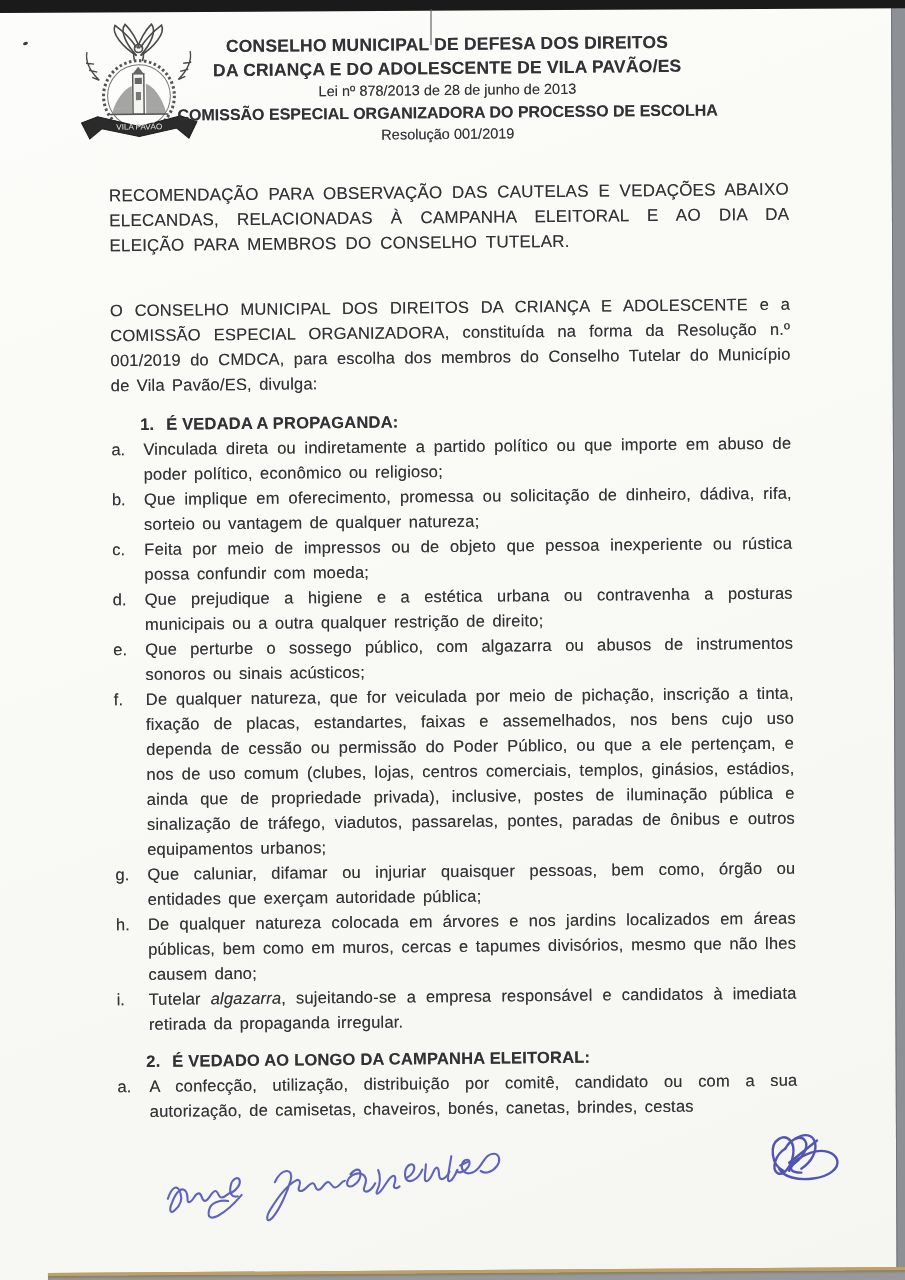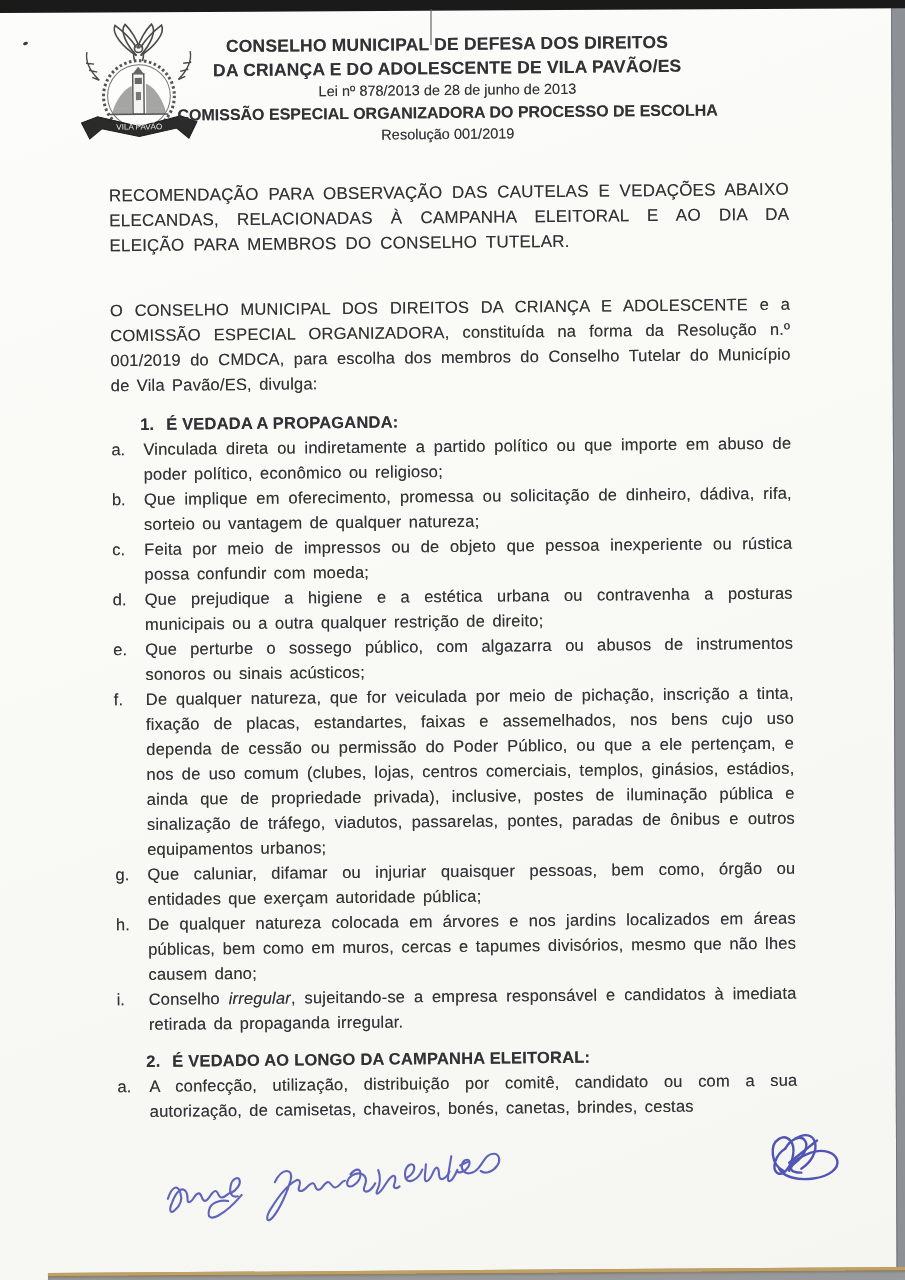--- a/index.html
+++ b/index.html
@@ -154,21 +154,21 @@
   <div class="item">
     <span class="lbl">g.</span>
     <span class="txt">Que caluniar, difamar ou injuriar quaisquer pessoas, bem como, órgão ou entidades que exerçam autoridade pública;</span>
   </div>
   <div class="item">
     <span class="lbl">h.</span>
     <span class="txt">De qualquer natureza colocada em árvores e nos jardins localizados em áreas públicas, bem como em muros, cercas e tapumes divisórios, mesmo que não lhes causem dano;</span>
   </div>
   <div class="item">
     <span class="lbl">i.</span>
-    <span class="txt"><span>Conselho </span><span class="it">irregular</span><span>, sujeitando-se a empresa responsável e candidatos à imediata retirada da propaganda irregular.</span></span>
+    <span class="txt"><span>Tutelar </span><span class="it">algazarra</span><span>, sujeitando-se a empresa responsável e candidatos à imediata retirada da propaganda irregular.</span></span>
   </div>
 
   <div class="sec-heading sec2">
     <span class="num">2.</span><span>É VEDADO AO LONGO DA CAMPANHA ELEITORAL:</span>
   </div>
 
   <div class="item">
     <span class="lbl">a.</span>
     <span class="txt">A confecção, utilização, distribuição por comitê, candidato ou com a sua autorização, de camisetas, chaveiros, bonés, canetas, brindes, cestas</span>
   </div>

